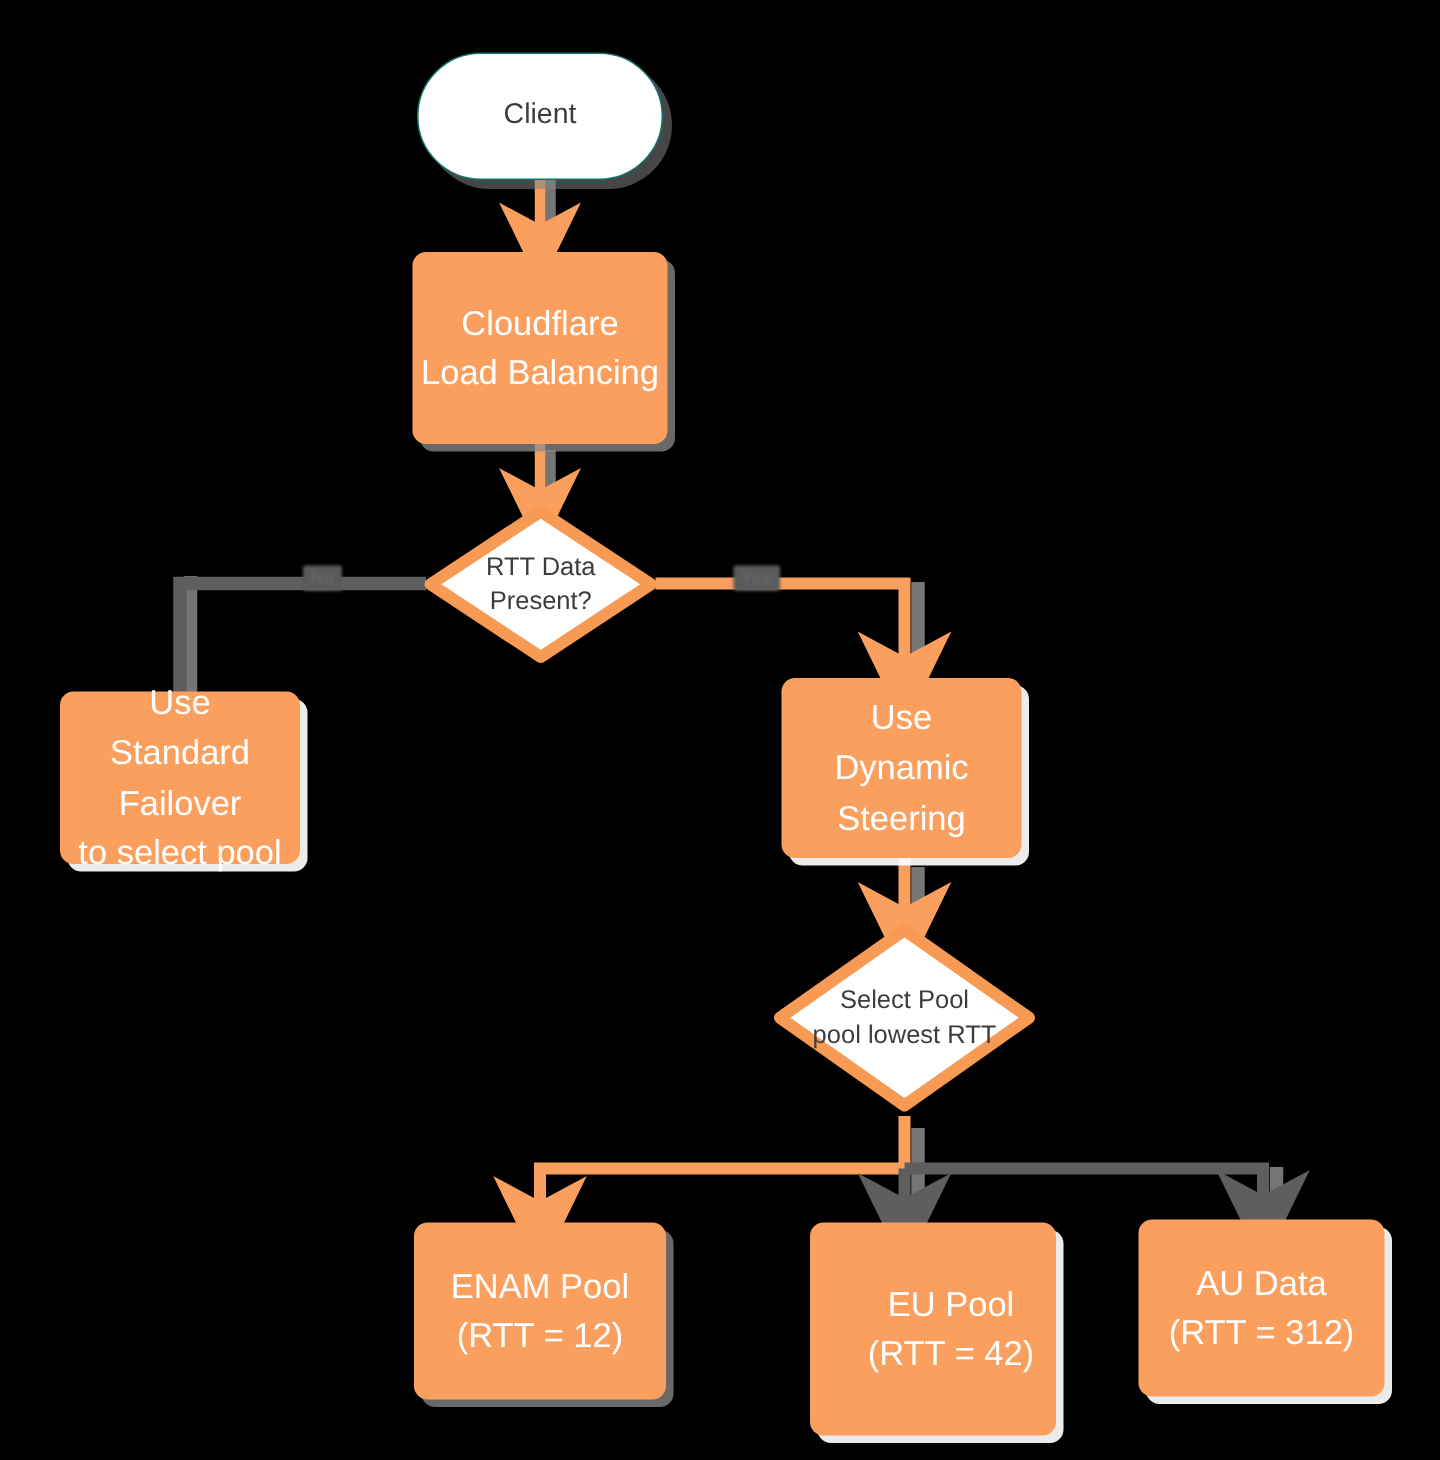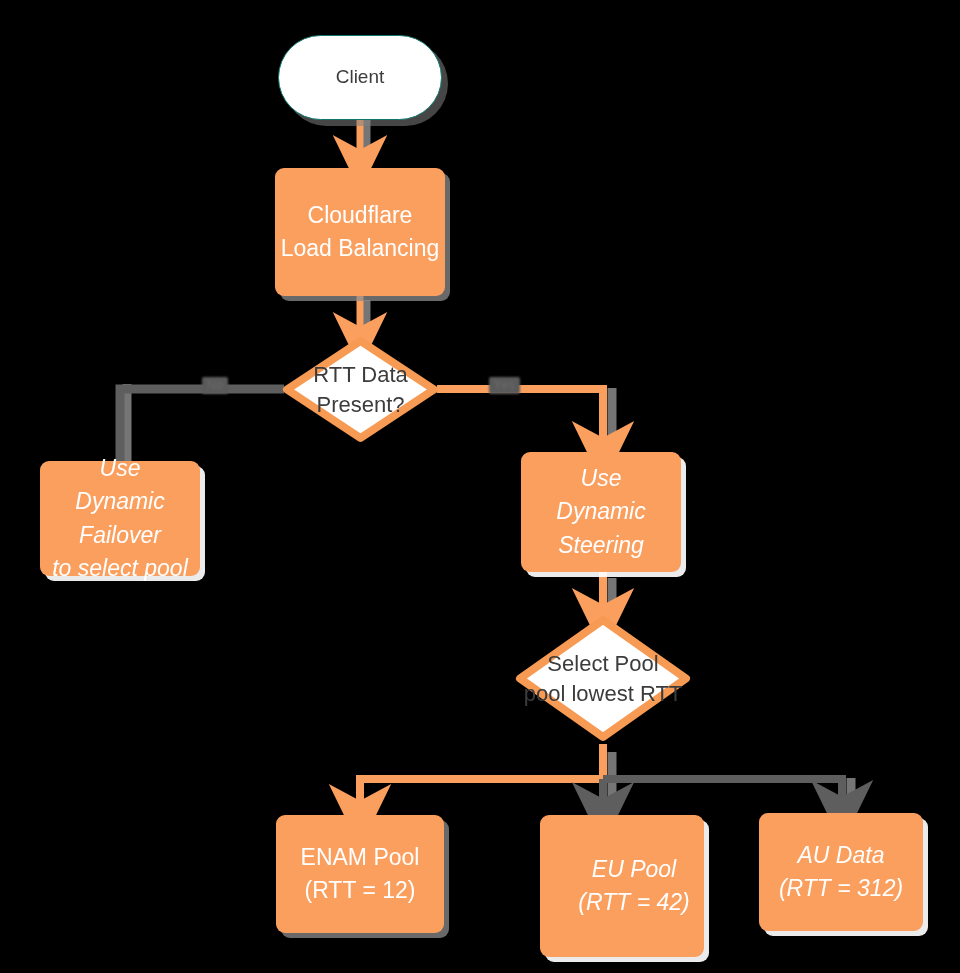--- a/index.html
+++ b/index.html
@@ -29,30 +29,29 @@
   .process{
     background:#fb9f5f;
     border-radius:9px;
     color:#ffffff;
     font-size:23px;
     line-height:1.45;
     box-shadow:5px 5px 0 rgba(140,140,140,.75);
   }
   .process.plate{
     box-shadow:5px 5px 0 rgba(255,255,255,.92);
-    font-style:italic;
   }
 
   
   .decision{background:transparent;}
   .decision .dia{
     position:absolute;left:0;top:0;width:100%;height:100%;
   }
   .decision .lbl{
-    position:relative;z-index:2;color:#3c3c3c;font-size:22px;line-height:1.35;
+    position:relative;z-index:2;color:#3c3c3c;font-size:17px;line-height:1.35;
     width:100%;text-align:center;
   }
 
   .elabel{
     position:absolute;
     background:#5a5a5a;
     color:#6a6a6a;
     font-size:12px;
     padding:2px 5px;
     border-radius:2px;
@@ -142,21 +141,21 @@
     </div>
   </div>
 
   <div class="elabel" style="left:202px;top:377px;">No</div>
 
   <div class="elabel" style="left:489px;top:377px;">Yes</div>
 
   <div class="node process plate" style="left:40px;top:461px;width:160px;height:115px;">
     <div>
       <div>Use</div>
-      <div>Dynamic Failover</div>
+      <div>Standard Failover</div>
       <div>to select pool</div>
     </div>
   </div>
 
   <div class="node process plate" style="left:521px;top:452px;width:160px;height:120px;">
     <div>
       <div>Use</div>
       <div>Dynamic Steering</div>
     </div>
   </div>

